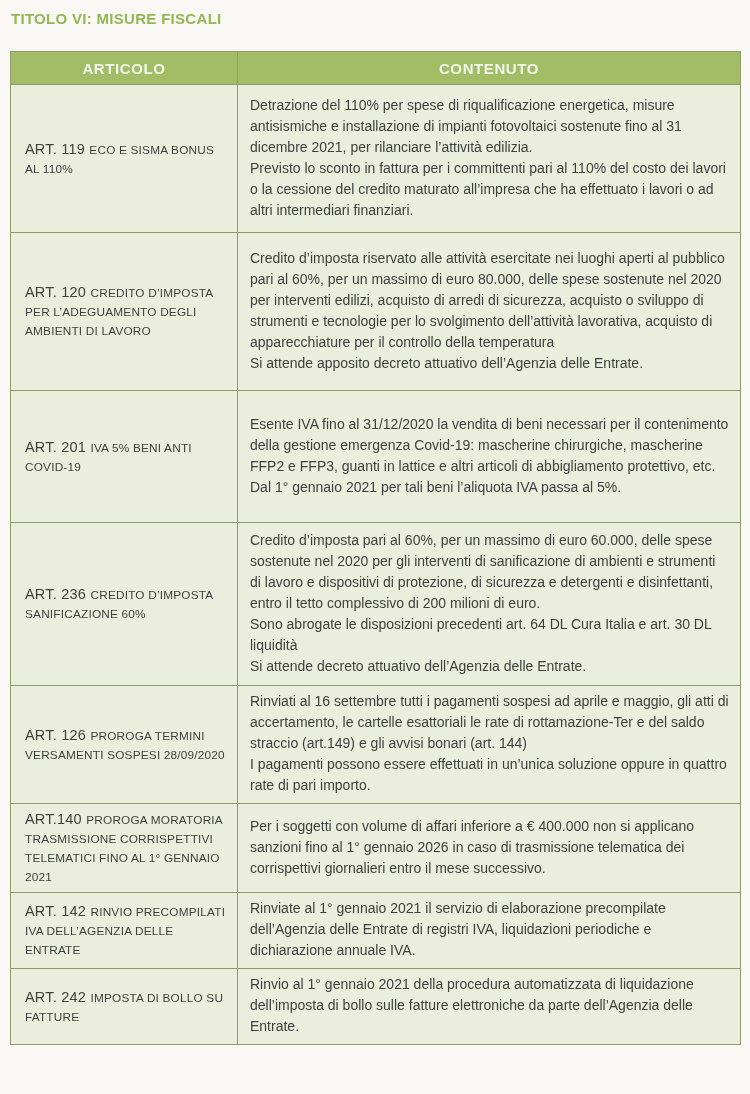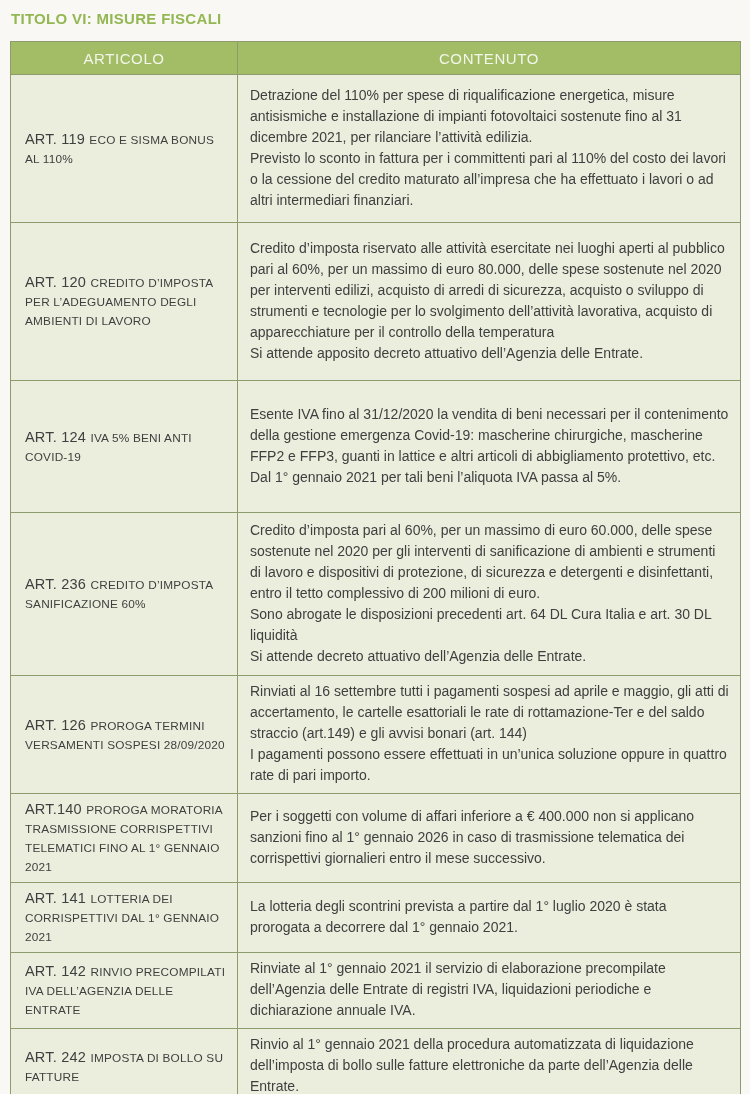--- a/index.html
+++ b/index.html
@@ -11,39 +11,39 @@
   .page {
     width: 750px;
     box-sizing: border-box;
     padding: 8px 10px 10px 10px;
   }
   .doc-title {
     color: #93b752;
     font-size: 15px;
     font-weight: bold;
     letter-spacing: 0.3px;
-    margin: 2px 0 14px 1px;
+    margin: 2px 0 24px 1px;
   }
   table.fiscal-table {
     border-collapse: collapse;
     width: 730px;
     table-layout: fixed;
     background: #ebeedd;
   }
   table.fiscal-table th,
   table.fiscal-table td {
     border: 1px solid #8e9b6d;
     box-sizing: border-box;
   }
   th.col-articolo { width: 227px; }
   th.col-contenuto { width: 503px; }
   thead th {
     background: #a2bd66;
     color: #f3f6ea;
-    font-weight: normal;
+    font-weight: bold;
     font-size: 15px;
     letter-spacing: 0.6px;
     height: 33px;
     text-align: center;
     border-color: #8a985e;
   }
   td.article-cell {
     vertical-align: middle;
     padding: 6px 10px 6px 14px;
     color: #3e3f3f;
@@ -104,21 +104,21 @@
         <td class="article-cell">
           <span class="article-num">ART. 120</span>
           <span class="article-desc">CREDITO D’IMPOSTA PER L’ADEGUAMENTO DEGLI AMBIENTI DI LAVORO</span>
         </td>
         <td class="content-cell">Credito d’imposta riservato alle attività esercitate nei luoghi aperti al pubblico pari al 60%, per un massimo di euro 80.000, delle spese sostenute nel 2020 per interventi edilizi, acquisto di arredi di sicurezza, acquisto o sviluppo di strumenti e tecnologie per lo svolgimento dell’attività lavorativa, acquisto di apparecchiature per il controllo della temperatura
 Si attende apposito decreto attuativo dell’Agenzia delle Entrate.</td>
       </tr>
 
       <tr class="r3">
         <td class="article-cell">
-          <span class="article-num">ART. 124</span>
+          <span class="article-num">ART. 201</span>
           <span class="article-desc">IVA 5% BENI ANTI COVID-19</span>
         </td>
         <td class="content-cell">Esente IVA fino al 31/12/2020 la vendita di beni necessari per il contenimento della gestione emergenza Covid-19: mascherine chirurgiche, mascherine FFP2 e FFP3, guanti in lattice e altri articoli di abbigliamento protettivo, etc.
 Dal 1° gennaio 2021 per tali beni l’aliquota IVA passa al 5%.</td>
       </tr>
 
       <tr class="r4">
         <td class="article-cell">
           <span class="article-num">ART. 236</span>
           <span class="article-desc">CREDITO D’IMPOSTA SANIFICAZIONE 60%</span>
@@ -138,27 +138,20 @@
       </tr>
 
       <tr class="r6">
         <td class="article-cell">
           <span class="article-num">ART.140</span>
           <span class="article-desc">PROROGA MORATORIA TRASMISSIONE CORRISPETTIVI TELEMATICI FINO AL 1° GENNAIO 2021</span>
         </td>
         <td class="content-cell">Per i soggetti con volume di affari inferiore a € 400.000 non si applicano sanzioni fino al 1° gennaio 2026 in caso di trasmissione telematica dei corrispettivi giornalieri entro il mese successivo.</td>
       </tr>
 
-      <tr class="r7">
-        <td class="article-cell">
-          <span class="article-num">ART. 141</span>
-          <span class="article-desc">LOTTERIA DEI CORRISPETTIVI DAL 1° GENNAIO 2021</span>
-        </td>
-        <td class="content-cell">La lotteria degli scontrini prevista a partire dal 1° luglio 2020 è stata prorogata a decorrere dal 1° gennaio 2021.</td>
-      </tr>
 
       <tr class="r8">
         <td class="article-cell">
           <span class="article-num">ART. 142</span>
           <span class="article-desc">RINVIO PRECOMPILATI IVA DELL’AGENZIA DELLE ENTRATE</span>
         </td>
         <td class="content-cell">Rinviate al 1° gennaio 2021 il servizio di elaborazione precompilate dell’Agenzia delle Entrate di registri IVA, liquidazioni periodiche e dichiarazione annuale IVA.</td>
       </tr>
 
       <tr class="r9">

